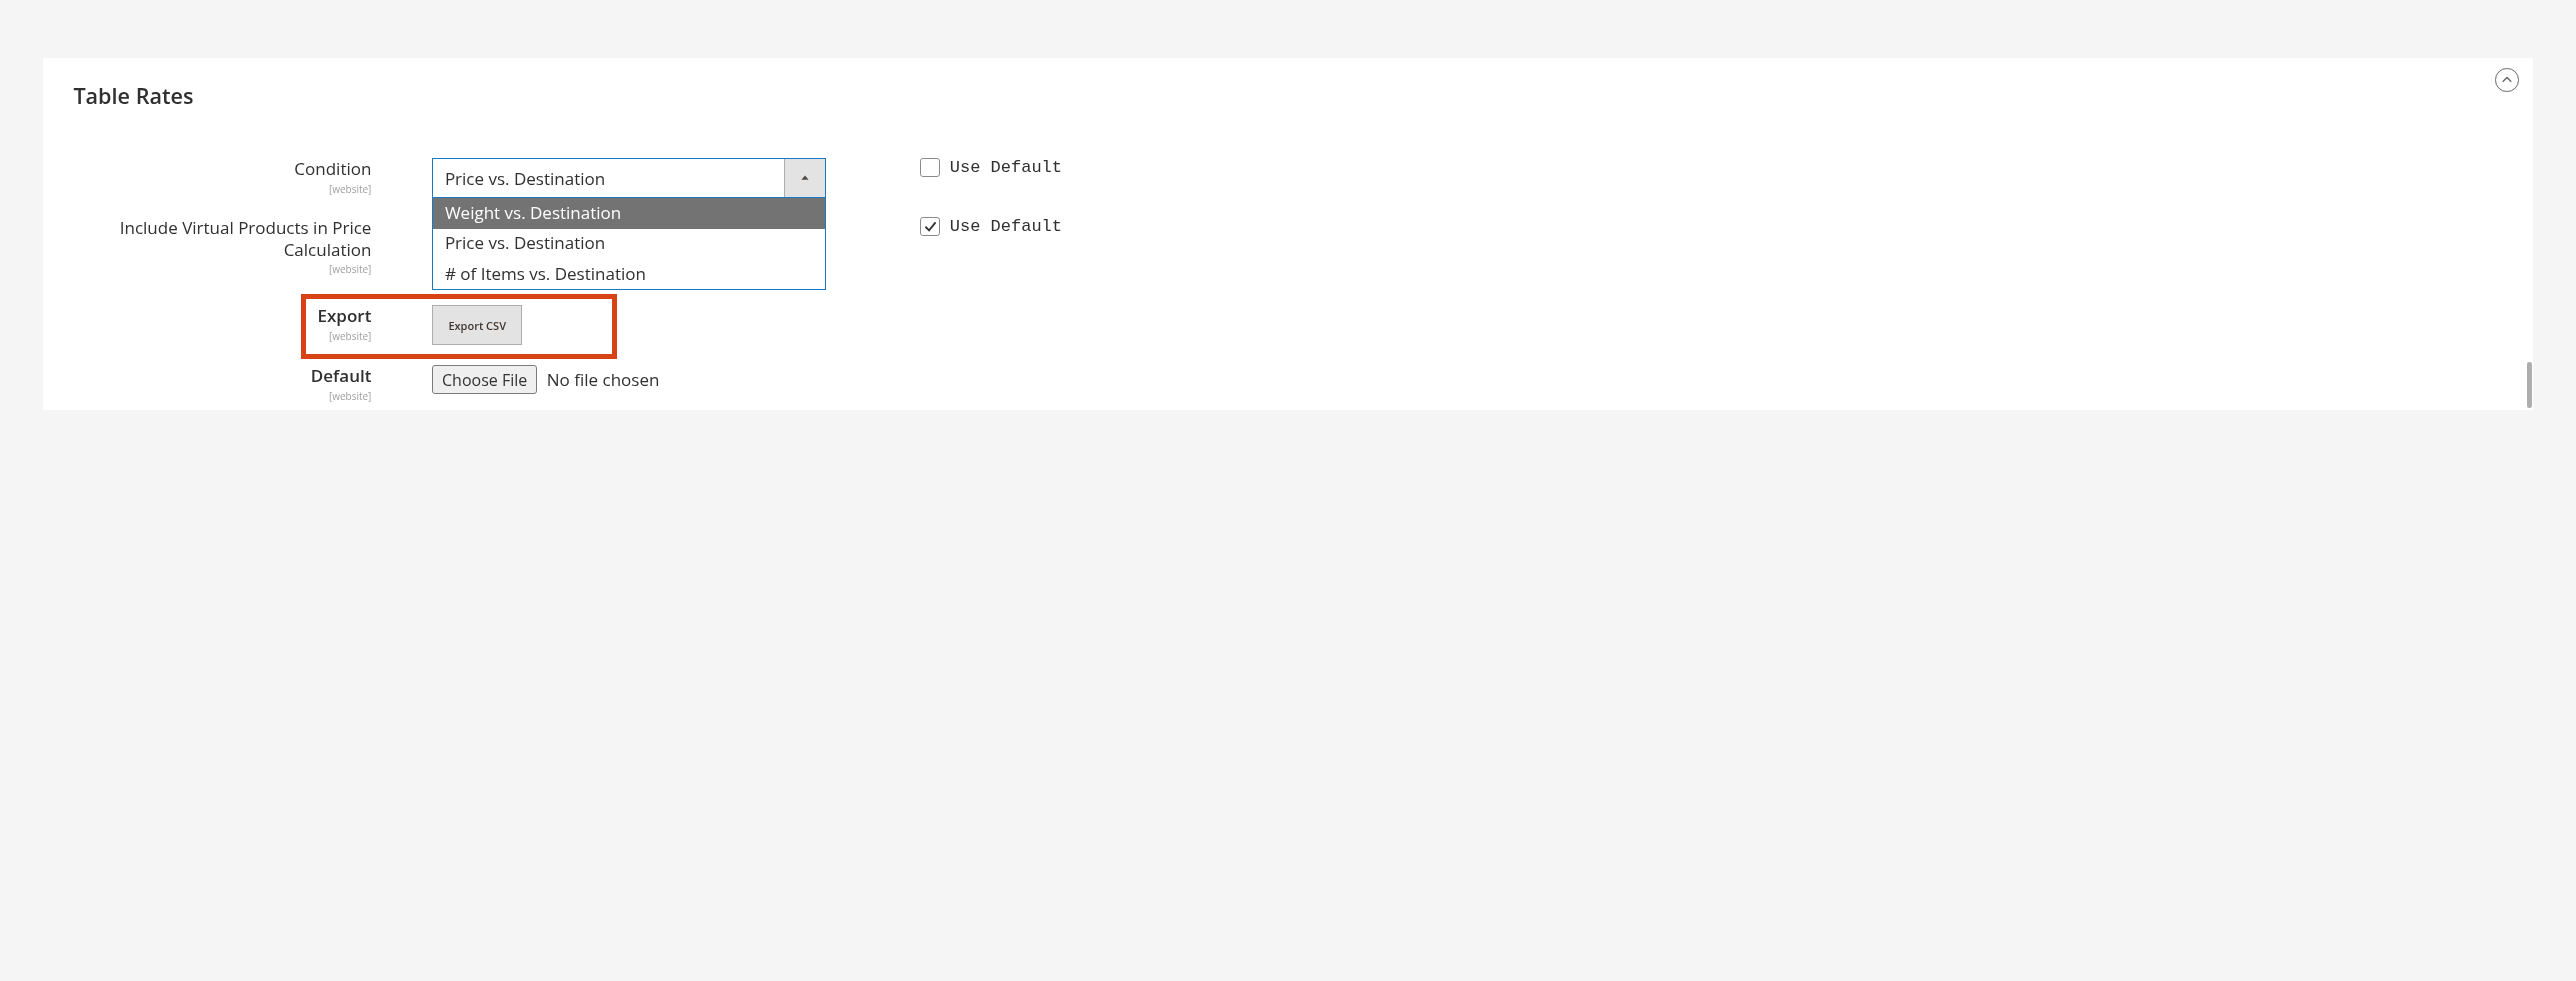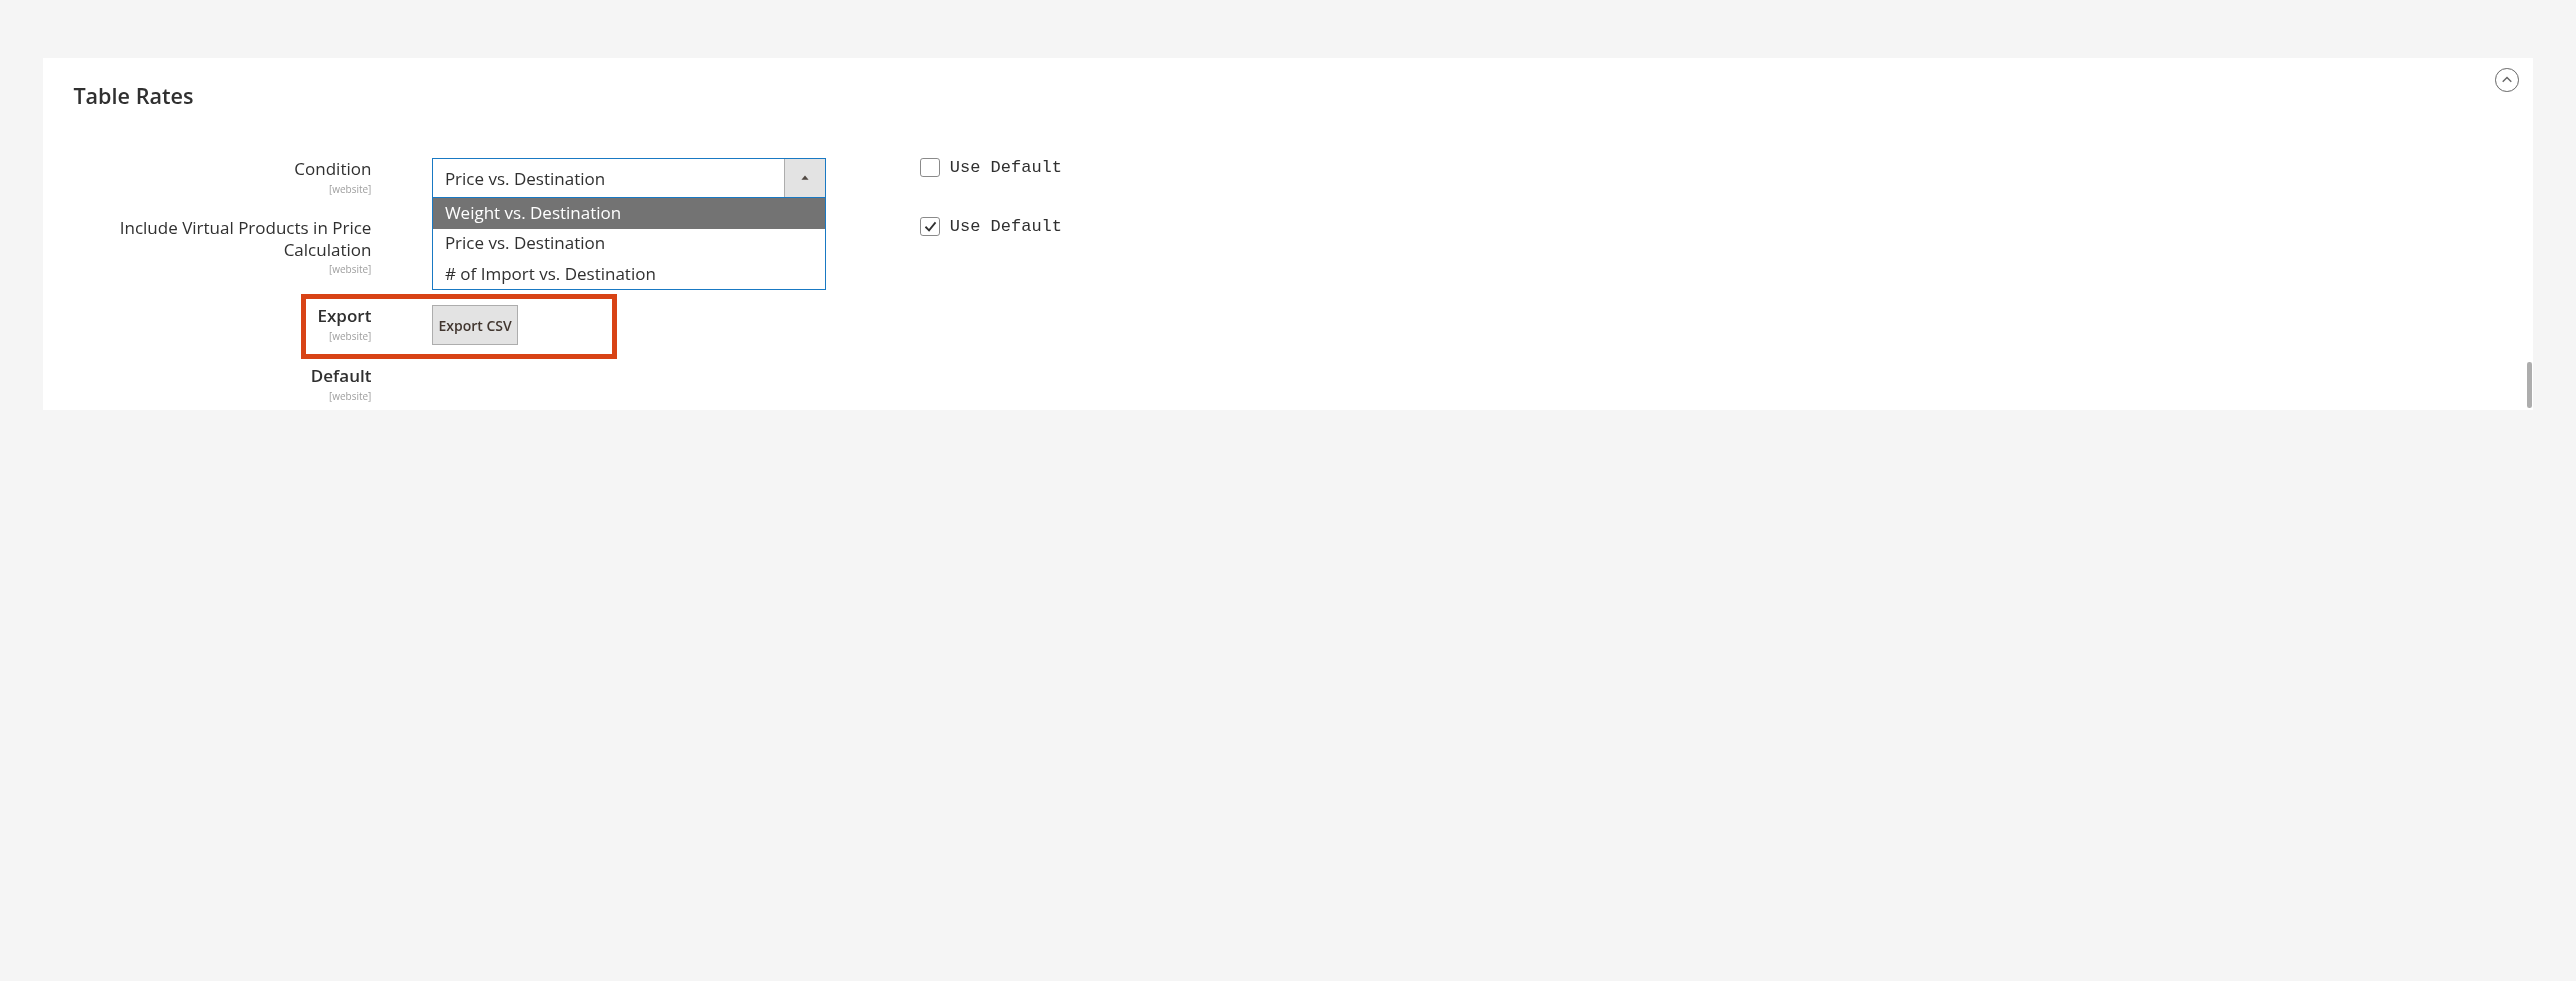--- a/index.html
+++ b/index.html
@@ -147,22 +147,22 @@
   .dd-option.highlight {
     background:#737373;
     color:#fff;
   }
 
   .button-gray {
     display:inline-flex;
     align-items:center;
     justify-content:center;
     height:40px;
-    padding: 0 5px;
-    font-size:14px;
+    padding: 0 15px;
+    font-size:11px;
     font-weight:600;
     color:#41362f;
     background:#e3e3e3;
     border:0.7px solid #adadad;
     cursor:pointer;
     box-sizing:border-box;
   }
 
   .file-picker {
     display:flex;
@@ -231,21 +231,21 @@
             <div class="select-text">Price vs. Destination</div>
             <div class="select-arrow">
               <svg width="10" height="7.2" viewBox="0 0 14 10">
                 <path d="M2 8 L7 2 L12 8 Z" fill="#514943"></path>
               </svg>
             </div>
           </div>
           <div class="dropdown" id="dropdown-list">
               <div class="dd-option highlight">Weight vs. Destination</div>
               <div class="dd-option">Price vs. Destination</div>
-              <div class="dd-option"># of Import vs. Destination</div>
+              <div class="dd-option"># of Items vs. Destination</div>
             </div>
         </div>
         <div class="extra-col">
           <span class="checkbox"></span>
           <span class="chk-label">Use Default</span>
         </div>
       </div>
 
       <div class="row">
         <div class="label-col">
@@ -275,20 +275,26 @@
         <div class="control-col">
           <div class="button-gray">Export CSV</div>
         </div>
       </div>
 
       <div class="row tight">
         <div class="label-col">
           <div class="label-main" style="font-weight:600;">Default</div>
           <div class="label-scope">[website]</div>
         </div>
+        <div class="control-col">
+          <div class="file-picker">
+            <div class="file-btn">Choose File</div>
+            <div class="file-status">No file chosen</div>
+          </div>
+        </div>
       </div>
 
     </div>
 
     <div class="vscroll-hint"></div>
   </div>
 </div>
 
 
 </body></html>

